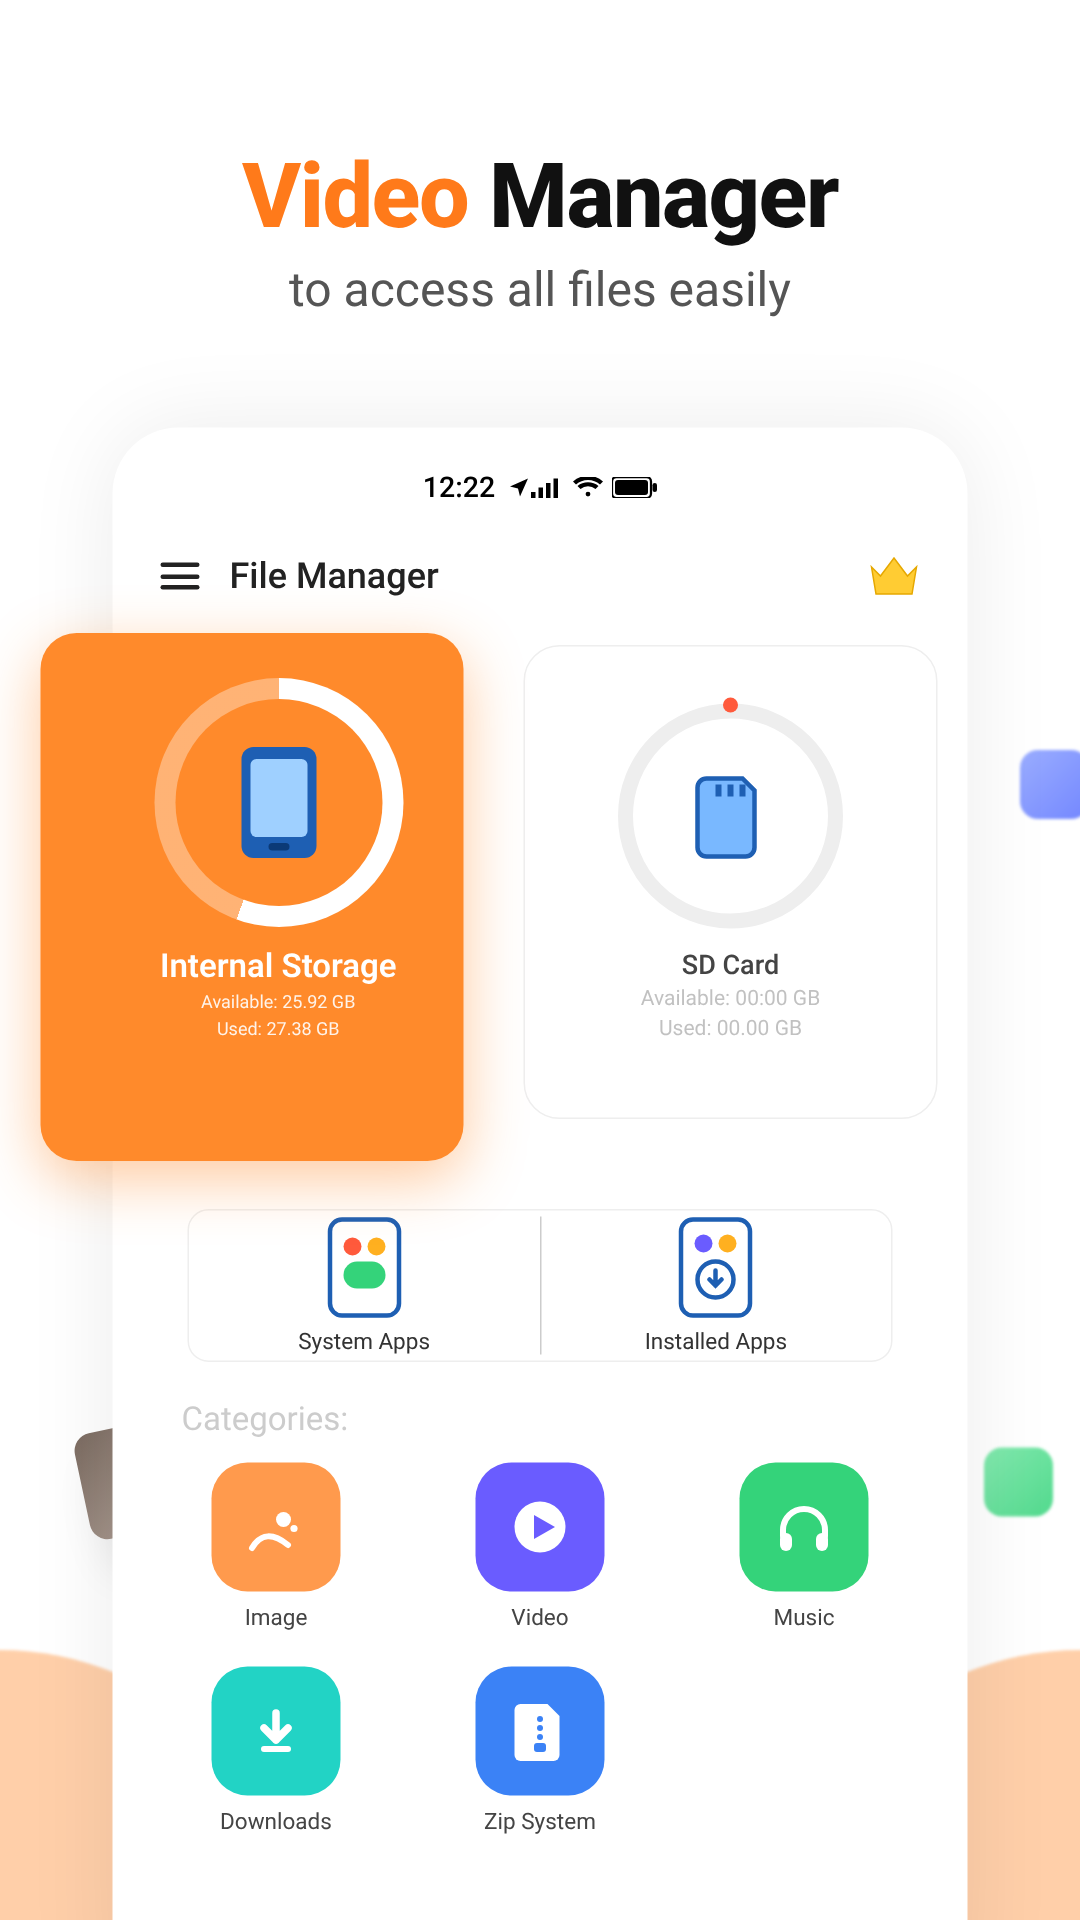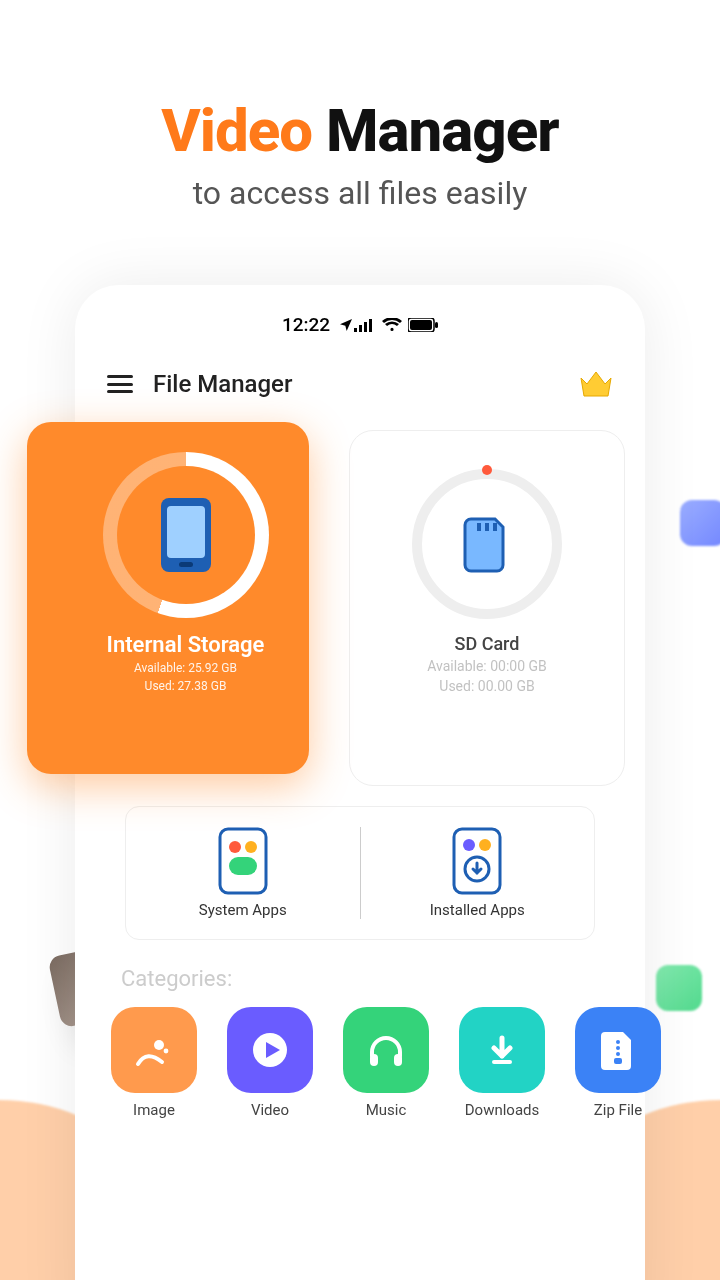--- a/index.html
+++ b/index.html
@@ -30,21 +30,21 @@
   
   .appbar { display: flex; align-items: center; gap: 20px; padding: 34px 10px 18px; }
   .hamburger { width: 26px; height: 18px; display: flex; flex-direction: column; justify-content: space-between; }
   .hamburger span { height: 3px; background: #222; border-radius: 2px; }
   .appbar-title { font-size: 24px; font-weight: 500; color: #222; flex: 1; }
   .crown { width: 34px; height: 28px; }
 
   
   .storage-row { position: relative; height: 370px; margin-top: 12px; }
   .storage-card {
-    position: absolute; width: 276px; height: 356px;
+    position: absolute; width: 276px; height: 316px;
     background: #fff; border: 1px solid #eee; border-radius: 24px;
     text-align: center; padding-top: 22px;
   }
   .storage-card.internal {
     left: -70px; top: -6px; width: 282px; height: 352px;
     background: #ff8a2b; border: none;
     color: #fff; box-shadow: 0 12px 40px rgba(255,138,43,.45);
     z-index: 5;
     padding-left: 35px;
   }
@@ -60,30 +60,30 @@
 
   .sc-title { font-size: 22px; font-weight: 600; margin-top: 8px; }
   .sc-sub { font-size: 12px; opacity: .9; margin-top: 4px; }
   .sd .sc-title { color:#444; font-size: 18px; font-weight: 500; }
   .sd .sc-sub { color:#bbb; font-size: 14px; text-align: center; }
 
   
   .apps-row {
     margin-top: 8px; width: 470px; margin-left: auto; margin-right: auto;
     border: 1px solid #eee; border-radius: 14px;
-    display: flex; align-items: stretch; padding: 20px 0;
+    display: flex; align-items: stretch; padding: 4px 0;
   }
   .apps-row > div { flex: 1; text-align: center; }
   .apps-row .divider { width: 1px; flex: 0 0 1px; background: #ccc; }
   .apps-row .icon-wrap { width: 58px; height: 68px; margin: 0 auto 6px; }
   .apps-row .lbl { font-size: 15px; color:#333; }
 
   
   .cat-head { font-size: 22px; color: #ccc; padding: 26px 20px 6px 24px; }
-  .cat-grid { display: grid; grid-template-columns: repeat(5, 1fr); gap: 24px 30px; padding: 10px 14px 0; }
+  .cat-grid { display: grid; grid-template-columns: repeat(3, 1fr); gap: 24px 30px; padding: 10px 14px 0; }
   .cat { text-align: center; }
   .cat .tile { width: 86px; height: 86px; border-radius: 24px; margin: 0 auto 8px; display:flex; align-items:center; justify-content:center; }
   .cat .lbl { font-size: 15px; color:#444; }
 
   
   .blob { position: absolute; border-radius: 50%; filter: blur(1px); }
   .blob-or1 { left: -200px; bottom: -220px; width: 400px; height: 400px; background: #ff8a2b; opacity:.4; }
   .blob-or2 { right: -200px; bottom: -220px; width: 400px; height: 400px; background: #ff8a2b; opacity:.4; }
 
   .float-chip { position:absolute; width:46px; height:46px; border-radius:12px; filter: blur(1px); opacity:.85; }
@@ -258,18 +258,18 @@
     <div class="cat">
       <div class="tile" style="background:#3b82f6">
         <svg width="38" height="44" viewBox="0 0 38 44">
             <path d="M6 4h18l8 8v26a4 4 0 01-4 4H6a4 4 0 01-4-4V8a4 4 0 014-4z" fill="#fff"></path>
             <circle cx="19" cy="14" r="2" fill="#3b82f6"></circle>
             <circle cx="19" cy="20" r="2" fill="#3b82f6"></circle>
             <circle cx="19" cy="26" r="2" fill="#3b82f6"></circle>
             <rect x="15" y="30" width="8" height="6" rx="2" fill="#3b82f6"></rect>
           </svg>
       </div>
-      <div class="lbl">Zip File</div>
+      <div class="lbl">Zip System</div>
     </div>
 
   </div>
 
 </div>
 
 </body></html>

